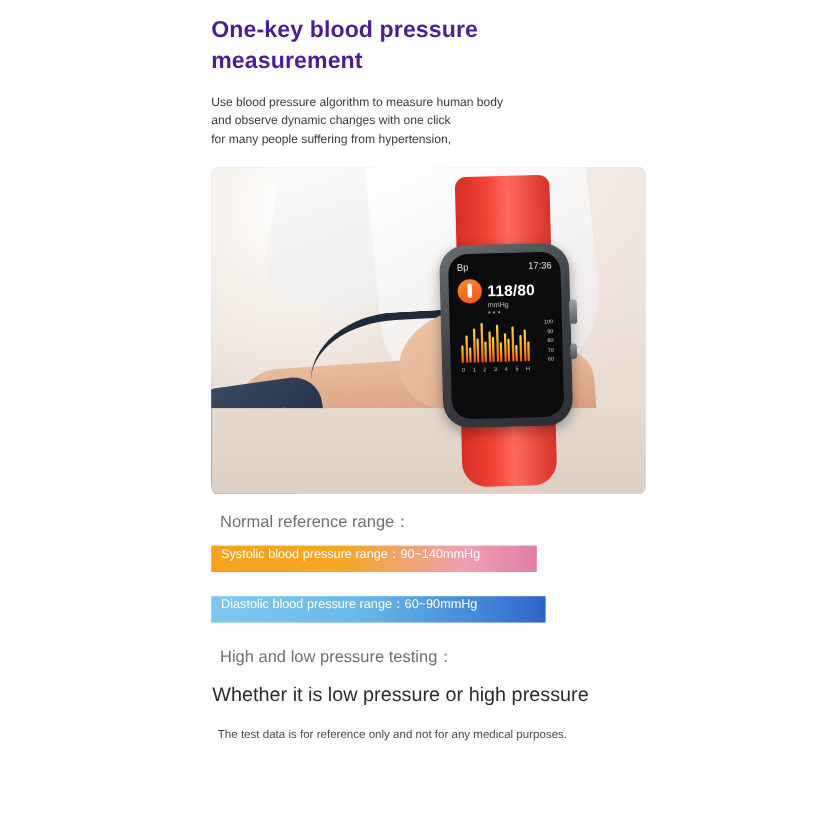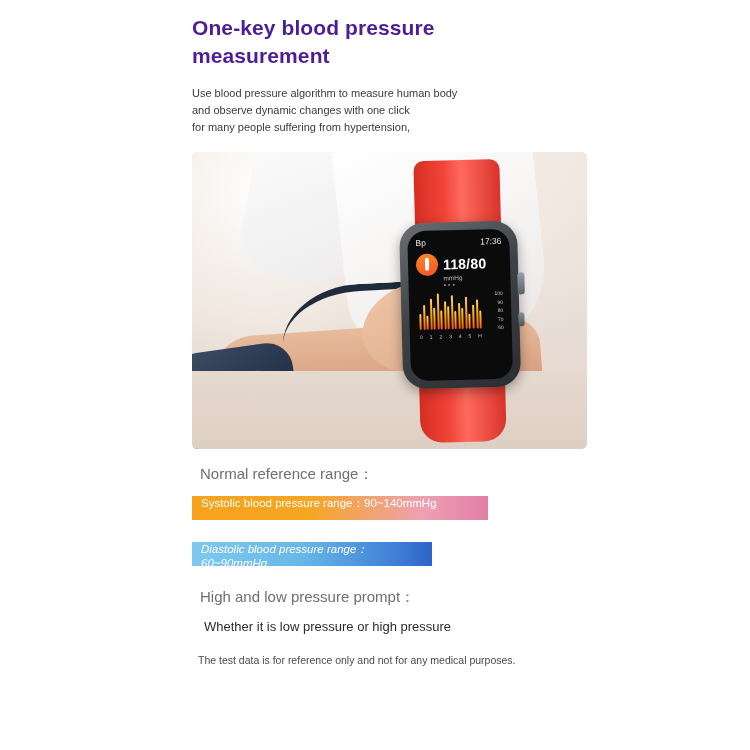--- a/index.html
+++ b/index.html
@@ -204,34 +204,33 @@
     box-sizing: border-box;
     font-size: 11.5px;
     color: #ffffff;
     margin-bottom: 22px;
   }
   .range-bar.systolic {
     width: 296px;
     background: linear-gradient(90deg,#f6a21d 0%, #f5a623 40%, #eea0b4 78%, #e27ea6 100%);
   }
   .range-bar.diastolic {
-    width: 240px;
+    width: 304px;
     background: linear-gradient(90deg,#7ec8ef 0%, #69b8e8 45%, #3f7fd6 85%, #2e63c8 100%);
-    font-style: italic;
   }
   .prompt-title {
     font-size: 15px;
     color: #6f6f6f;
     margin: 14px 0 10px 8px;
   }
   .prompt-body {
-    font-size: 13px;
+    font-size: 18px;
     line-height: 1.6;
     color: #2b2b2b;
-    margin-left: 12px;
+    margin-left: 1px;
   }
   .disclaimer {
     font-size: 10.5px;
     line-height: 1.55;
     color: #4a4a4a;
     margin-left: 6px;
     margin-top: 14px;
   }
 </style>
 </head>
@@ -323,21 +322,21 @@
     <div class="section-title">Normal reference range：</div>
 
     <div class="range-bar systolic">
       <span>Systolic blood pressure range：90~140mmHg</span>
     </div>
 
     <div class="range-bar diastolic">
       <span>Diastolic blood pressure range：60~90mmHg</span>
     </div>
 
-    <div class="prompt-title">High and low pressure prompt：</div>
+    <div class="prompt-title">High and low pressure testing：</div>
 
     <div class="prompt-body">
       <div>Whether it is low pressure or high pressure</div>
     </div>
 
     <div class="disclaimer">
       <div>The test data is for reference only and not for any medical purposes.</div>
 
     </div>
 

